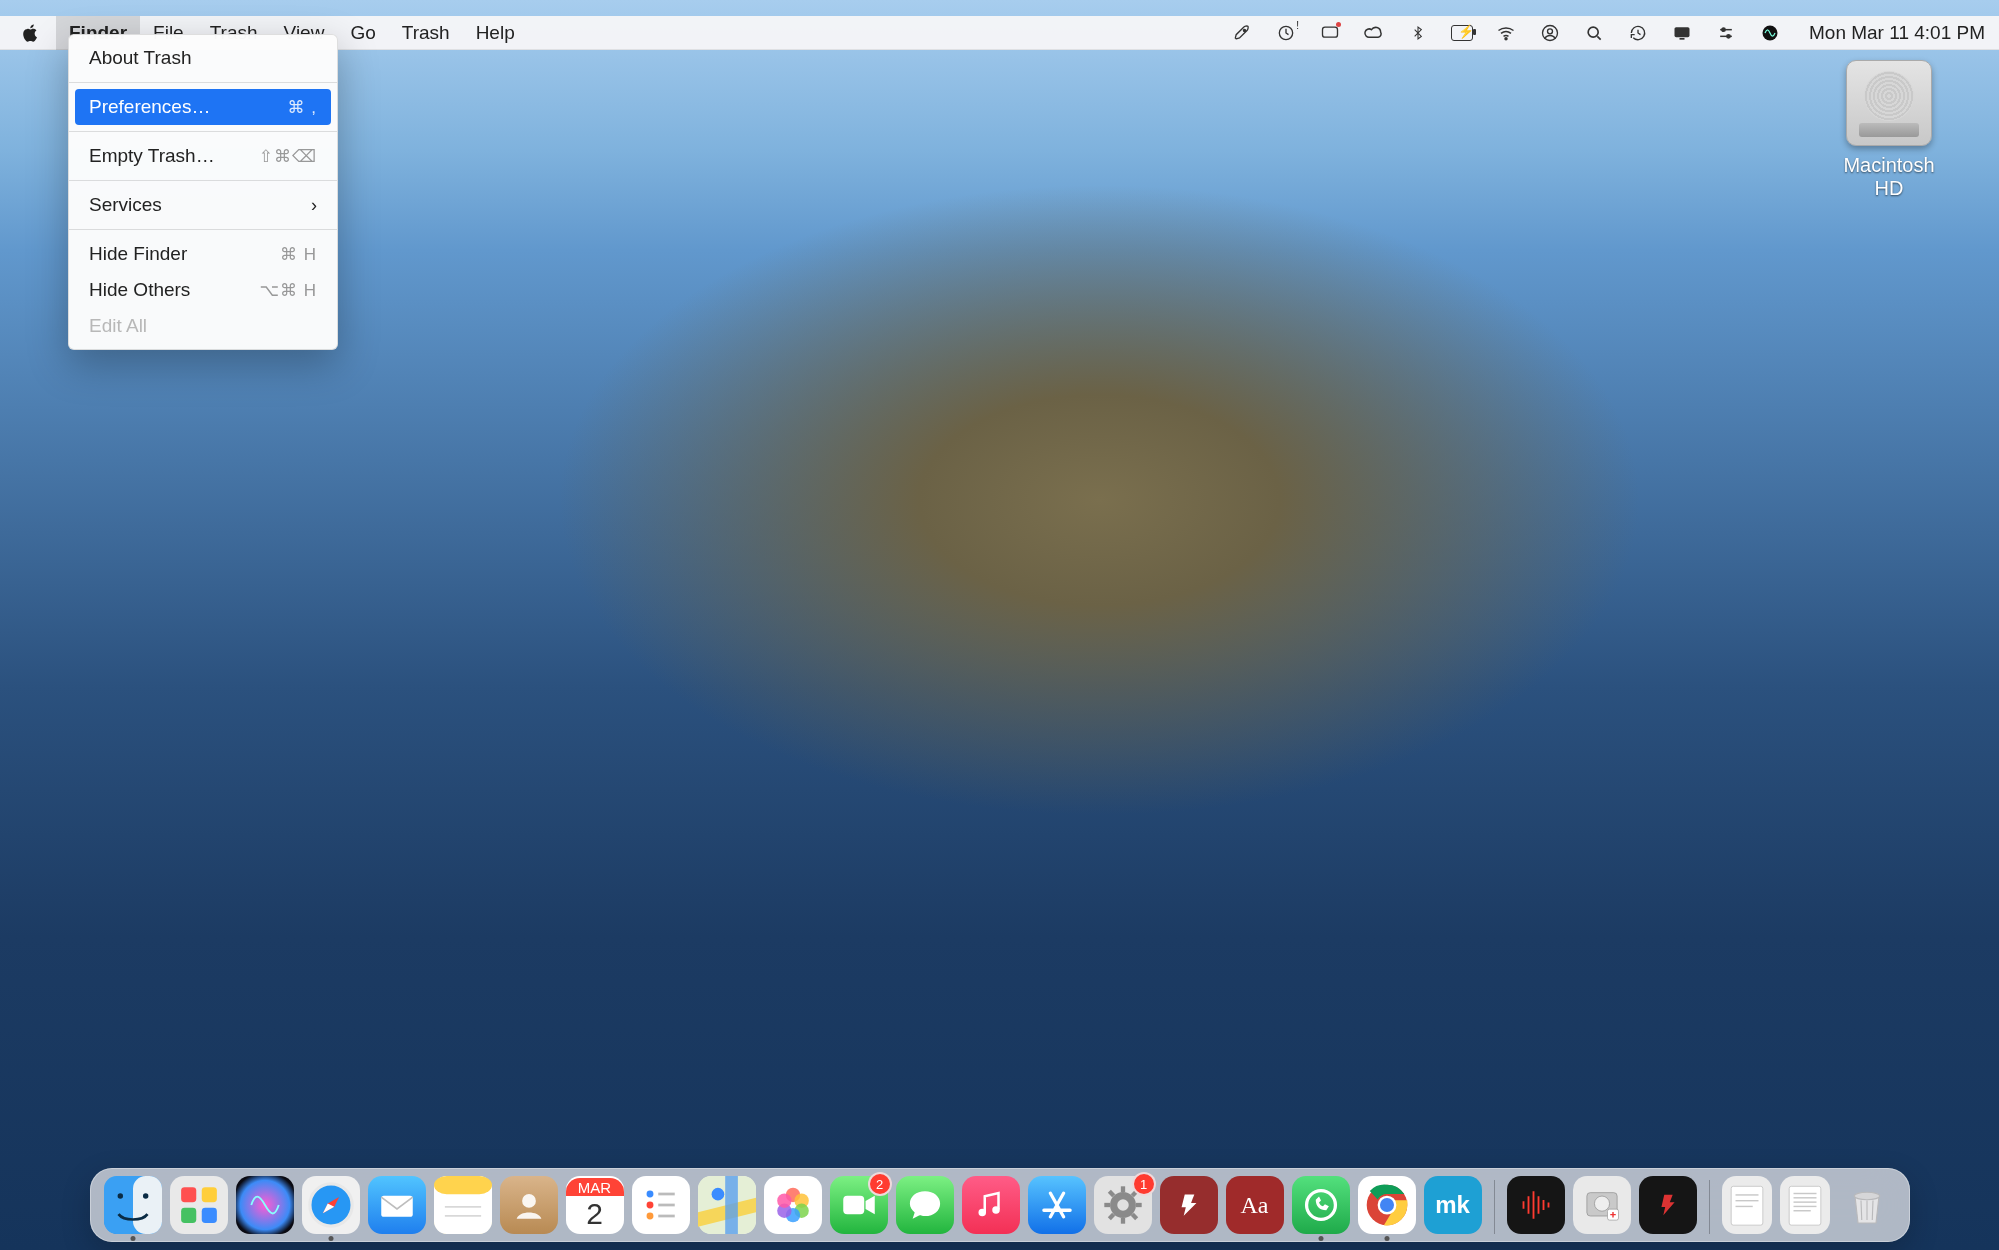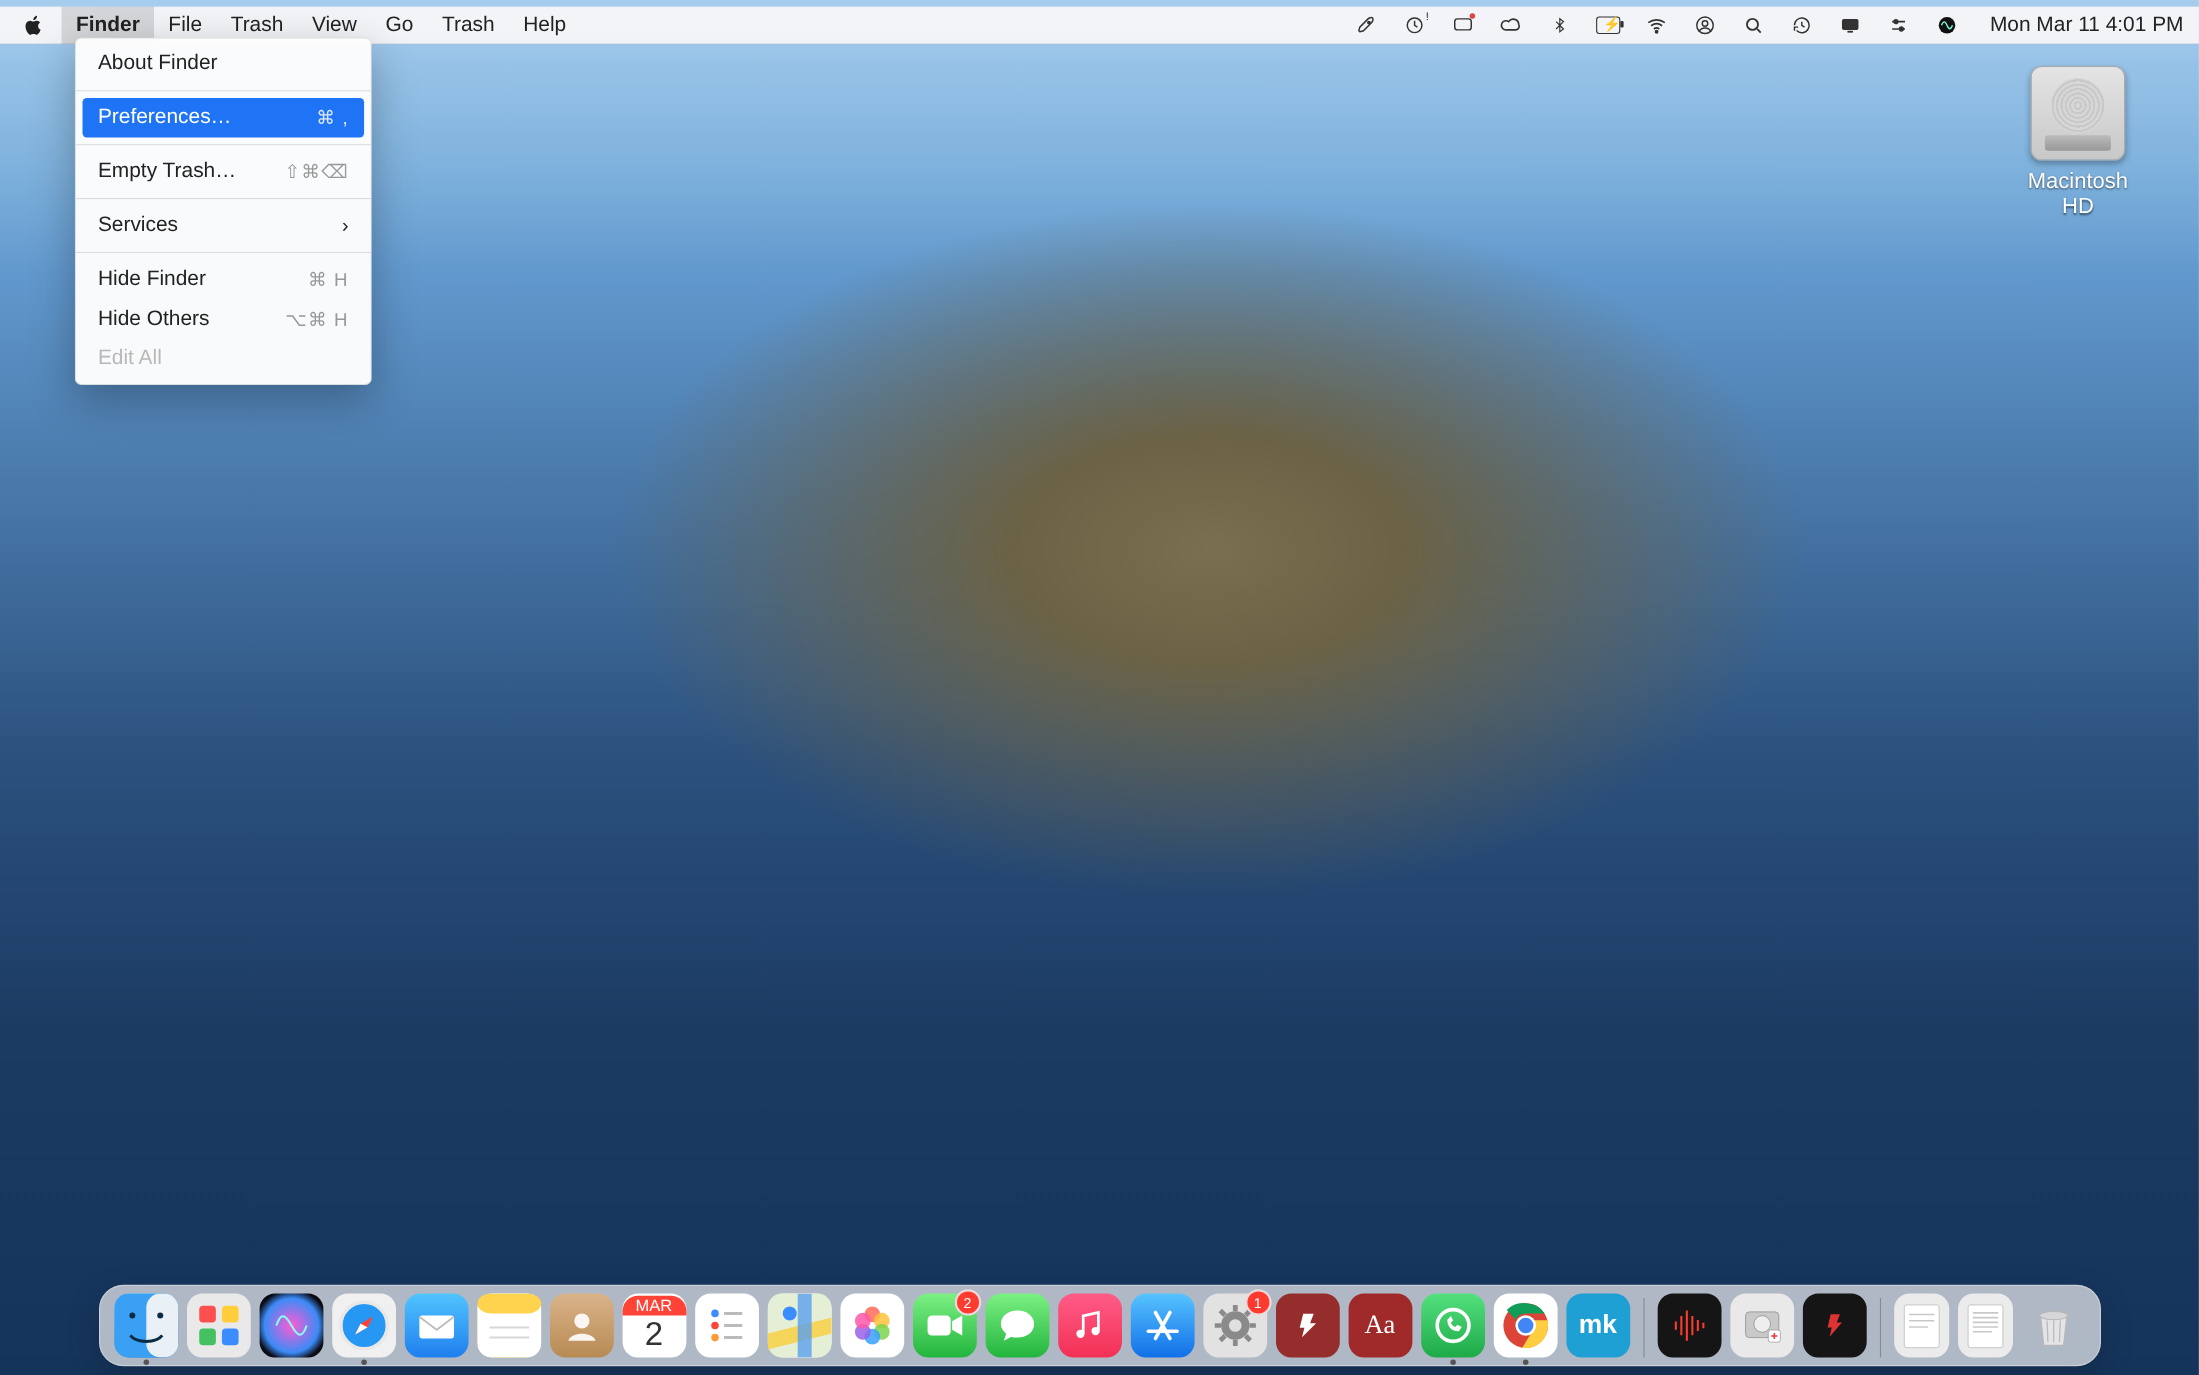--- a/index.html
+++ b/index.html
@@ -17,21 +17,21 @@
   position: absolute;
   inset: 0;
   background:
     radial-gradient(1200px 700px at 55% 40%, #7a6f4e 0%, #6b6246 15%, rgba(0,0,0,0) 45%),
     linear-gradient(to bottom, #a7cdee 0%, #7fb2dd 12%, #6198cd 20%, #2b517e 55%, #1c3b63 75%, #15345b 100%);
 }
 
 
 .menubar {
   position: absolute;
-  top: 6px; left: 0; right: 0;
+  top: 16px; left: 0; right: 0;
   height: 34px;
   background: rgba(245,245,247,0.97);
   display: flex;
   align-items: center;
   font-size: 19px;
   color: #222;
   padding: 0 14px 0 20px;
   border-bottom: 1px solid rgba(0,0,0,0.08);
   z-index: 50;
   box-sizing: border-box;
@@ -317,21 +317,21 @@
           <circle cx="12" cy="12" r="9" fill="#111"></circle>
           <path d="M6 12c2-5 4-5 6 0s4 5 6 0" fill="none" stroke="#7fd" stroke-width="1.5"></path>
         </svg>
       </div>
     <div class="clock-text">Mon Mar 11  4:01 PM</div>
   </div>
 </div>
 
 <div class="finder-menu">
   <div class="mi">
-    <span>About Finder</span>
+    <span>About Trash</span>
   </div>
   <div class="sep"></div>
   <div class="mi hl">
     <span>Preferences…</span>
     <span class="shortcut">⌘ ,</span>
   </div>
   <div class="sep"></div>
   <div class="mi">
     <span>Empty Trash…</span>
     <span class="shortcut" style="color:#888">⇧⌘⌫</span>

